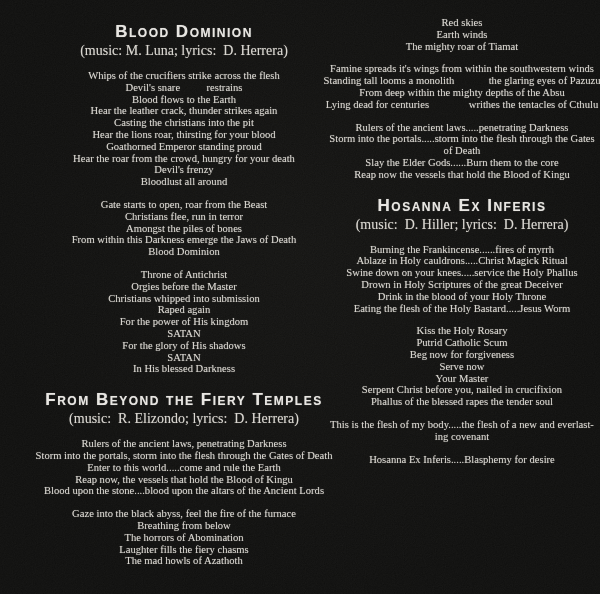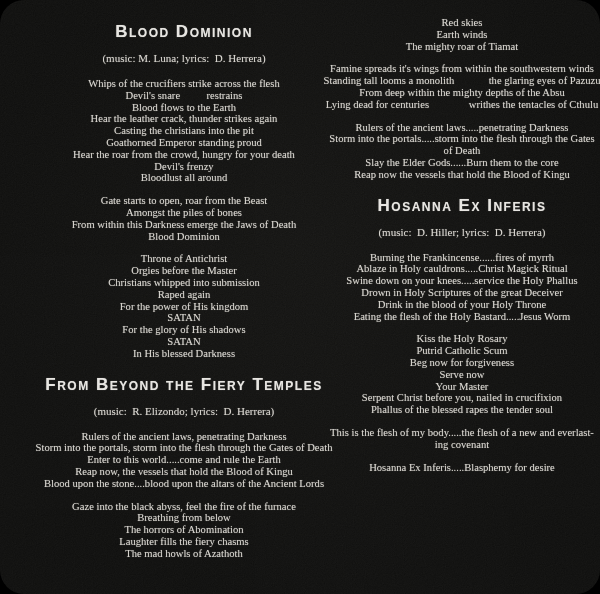--- a/index.html
+++ b/index.html
@@ -2,21 +2,20 @@
 <html><head>
 <meta charset="utf-8">
 <style>
   html,body{margin:0;padding:0;background:#000;}
   .page{
     position:relative;
     width:600px;height:594px;
     background:#0b0b0a;
     overflow:hidden;
     font-family:"Liberation Serif","DejaVu Serif",serif;
-    border-radius:24px;
   }
   .vignette{
     position:absolute;inset:0;pointer-events:none;
     background:radial-gradient(ellipse at 50% 42%, rgba(34,33,30,0.22), rgba(0,0,0,0) 72%);
   }
   .grain{
     position:absolute;inset:0;pointer-events:none;z-index:6;
   }
   .col{
     position:absolute;
@@ -33,23 +32,23 @@
     font-variant:small-caps;
     font-weight:700;
     font-size:17px;
     line-height:19px;
     letter-spacing:1.5px;
     color:#e7e5e1;
     text-shadow:0 0 1px rgba(255,255,255,0.45);
     white-space:pre;
   }
   .song-credit{
-    font-size:11px;
+    font-size:14px;
     line-height:13px;
-    margin:11px 0 13px 0;
+    margin:3px 0 13px 0;
     white-space:pre;
     text-shadow:0 0 1px rgba(240,238,232,0.4);
   }
   .verse{margin:0 0 11px 0;}
   .line{
     font-size:10.6px;
     line-height:11.8px;
     white-space:pre;
     text-shadow:0 0 1px rgba(240,238,232,0.42);
   }
@@ -62,27 +61,29 @@
   <div class="col col-left">
       <section class="song">
         <h2 class="song-title">Blood Dominion</h2>
         <div class="song-credit">(music: M. Luna; lyrics:  D. Herrera)</div>
         <div class="verse">
           <div class="line">Whips of the crucifiers strike across the flesh</div>
           <div class="line">Devil's snare          restrains</div>
           <div class="line">Blood flows to the Earth</div>
           <div class="line">Hear the leather crack, thunder strikes again</div>
           <div class="line">Casting the christians into the pit</div>
+          <div class="line">Hear the lions roar, thirsting for your blood</div>
           <div class="line">Goathorned Emperor standing proud</div>
           <div class="line">Hear the roar from the crowd, hungry for your death</div>
           <div class="line">Devil's frenzy</div>
           <div class="line">Bloodlust all around</div>
         </div>
         <div class="verse">
           <div class="line">Gate starts to open, roar from the Beast</div>
+          <div class="line">Christians flee, run in terror</div>
           <div class="line">Amongst the piles of bones</div>
           <div class="line">From within this Darkness emerge the Jaws of Death</div>
           <div class="line">Blood Dominion</div>
         </div>
         <div class="verse">
           <div class="line">Throne of Antichrist</div>
           <div class="line">Orgies before the Master</div>
           <div class="line">Christians whipped into submission</div>
           <div class="line">Raped again</div>
           <div class="line">For the power of His kingdom</div>

